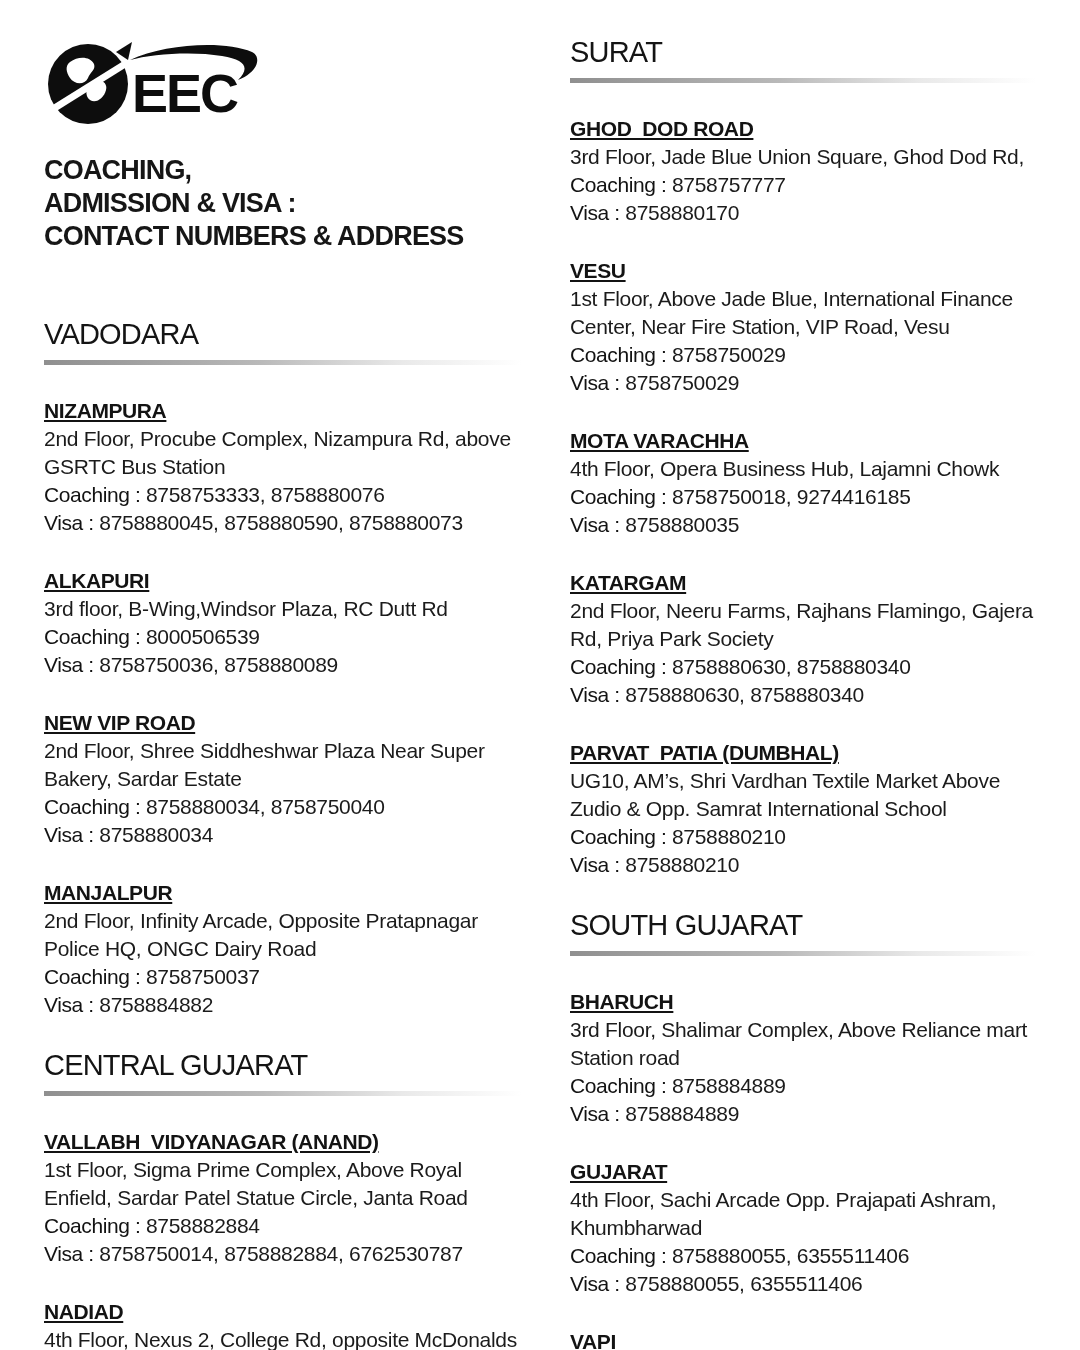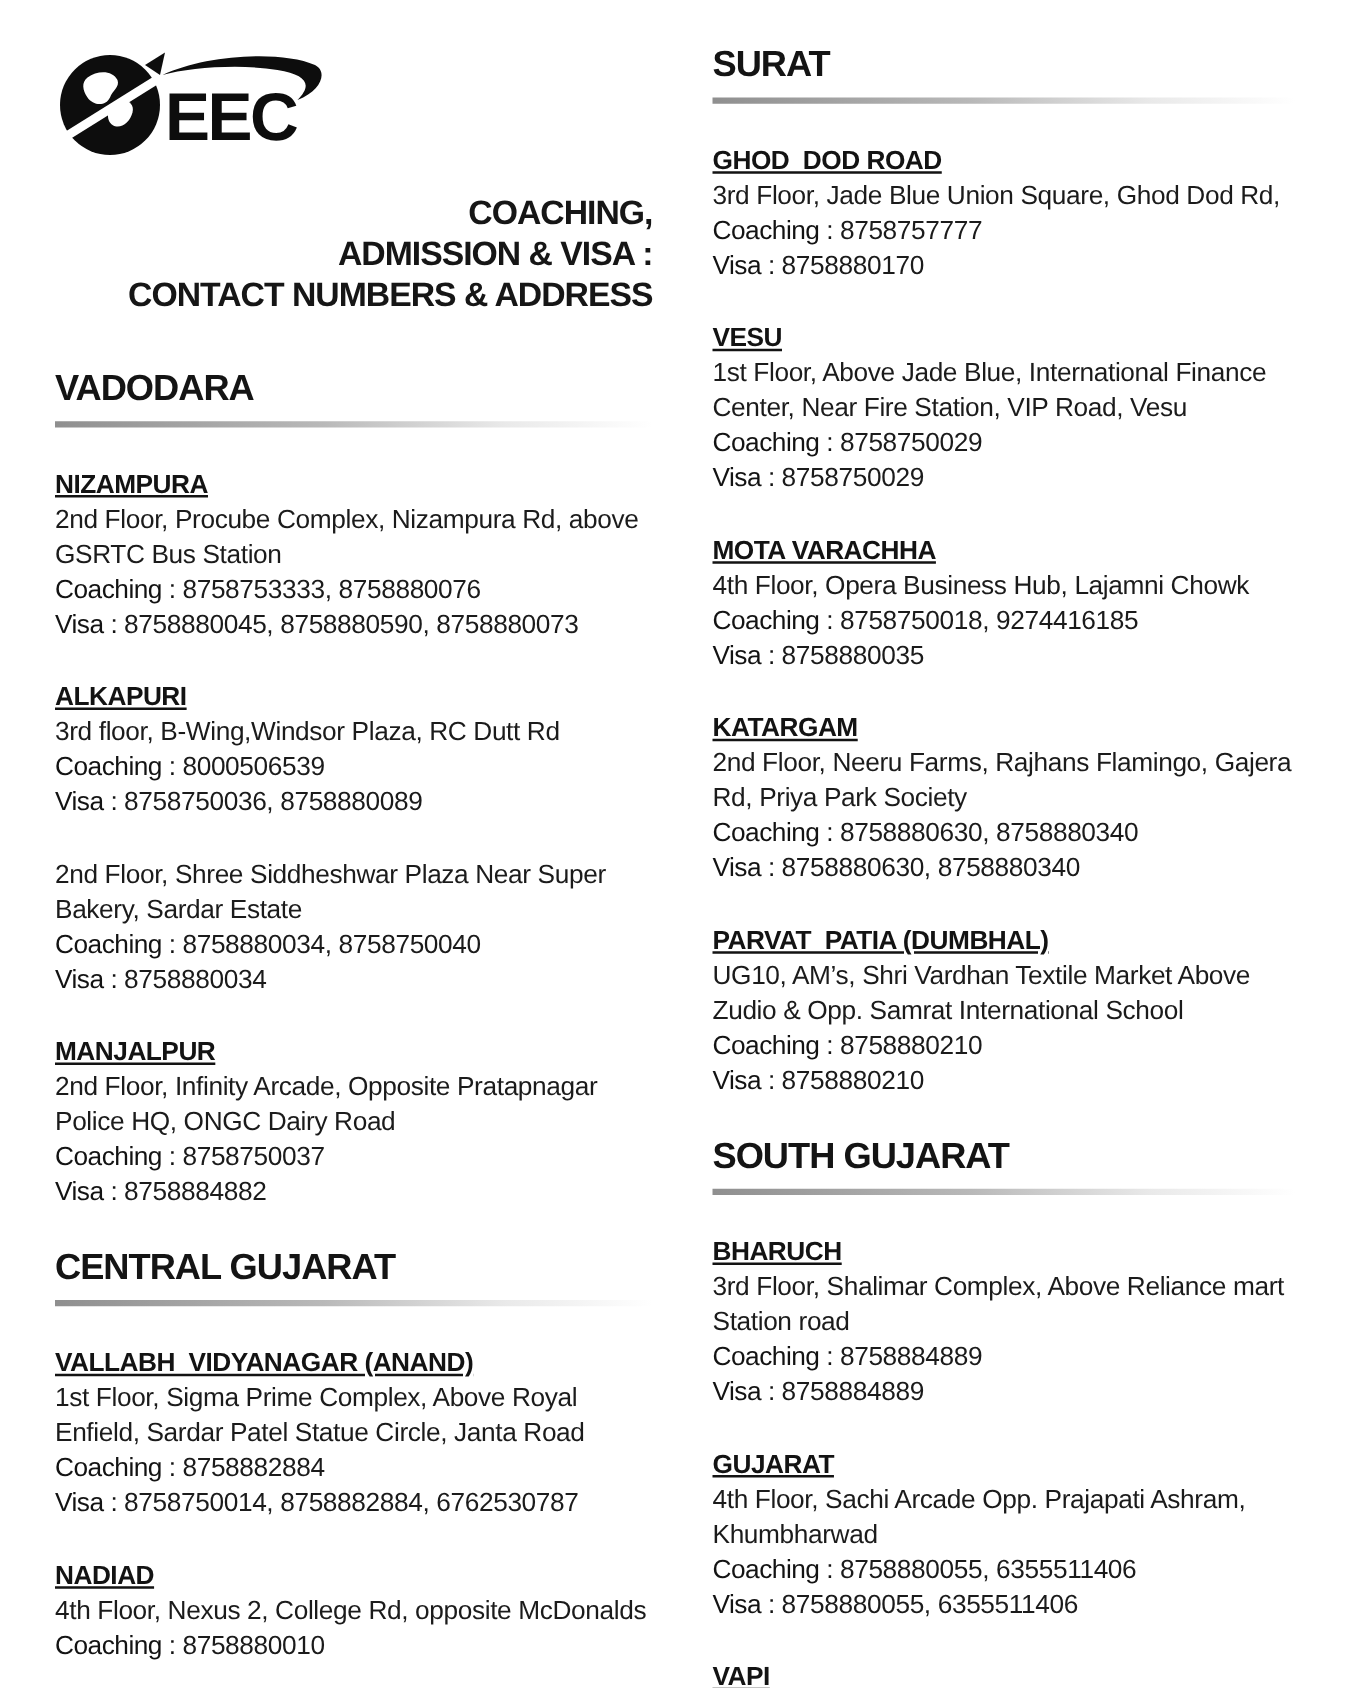--- a/index.html
+++ b/index.html
@@ -16,26 +16,26 @@
   .col-right{width:466px;}
 
   
   .logo{margin:2px 0 28px 0;height:88px;}
 
   
   .title-line{
     font-size:27px;font-weight:bold;line-height:33px;
     letter-spacing:-0.8px;color:#161616;
   }
-  .title-block{margin-bottom:42px;text-align:right;}
+  .title-block{margin-bottom:65px;}
 
   
   .section{margin-bottom:10px;}
   .section-heading{
-    font-size:29px;font-weight:bold;letter-spacing:-0.8px;
+    font-size:29px;font-weight:normal;letter-spacing:-0.8px;
     color:#141414;line-height:32px;white-space:pre-wrap;
   }
   .heading-rule{
     height:5px;margin-top:10px;margin-bottom:32px;
     background:linear-gradient(to right,#8f8f8f 0%,#b9b9b9 45%,#e9e9e9 75%,#ffffff 100%);
   }
 
   
   .location{margin-bottom:30px;}
   .loc-name{
@@ -89,20 +89,21 @@
               <div class="loc-line"><b>Coaching :</b> <span>8758753333, 8758880076</span></div>
               <div class="loc-line"><b>Visa :</b> <span>8758880045, 8758880590, 8758880073</span></div>
             </div>
             <div class="location">
               <div class="loc-name">ALKAPURI</div>
               <div class="loc-address">3rd floor, B-Wing,Windsor Plaza, RC Dutt Rd</div>
               <div class="loc-line"><b>Coaching :</b> <span>8000506539</span></div>
               <div class="loc-line"><b>Visa :</b> <span>8758750036, 8758880089</span></div>
             </div>
             <div class="location">
+              <div class="loc-name">NEW VIP ROAD</div>
               <div class="loc-address">2nd Floor, Shree Siddheshwar Plaza Near Super Bakery, Sardar Estate</div>
               <div class="loc-line"><b>Coaching :</b> <span>8758880034, 8758750040</span></div>
               <div class="loc-line"><b>Visa :</b> <span>8758880034</span></div>
             </div>
             <div class="location">
               <div class="loc-name">MANJALPUR</div>
               <div class="loc-address">2nd Floor, Infinity Arcade, Opposite Pratapnagar Police HQ, ONGC Dairy Road</div>
               <div class="loc-line"><b>Coaching :</b> <span>8758750037</span></div>
               <div class="loc-line"><b>Visa :</b> <span>8758884882</span></div>
             </div>

